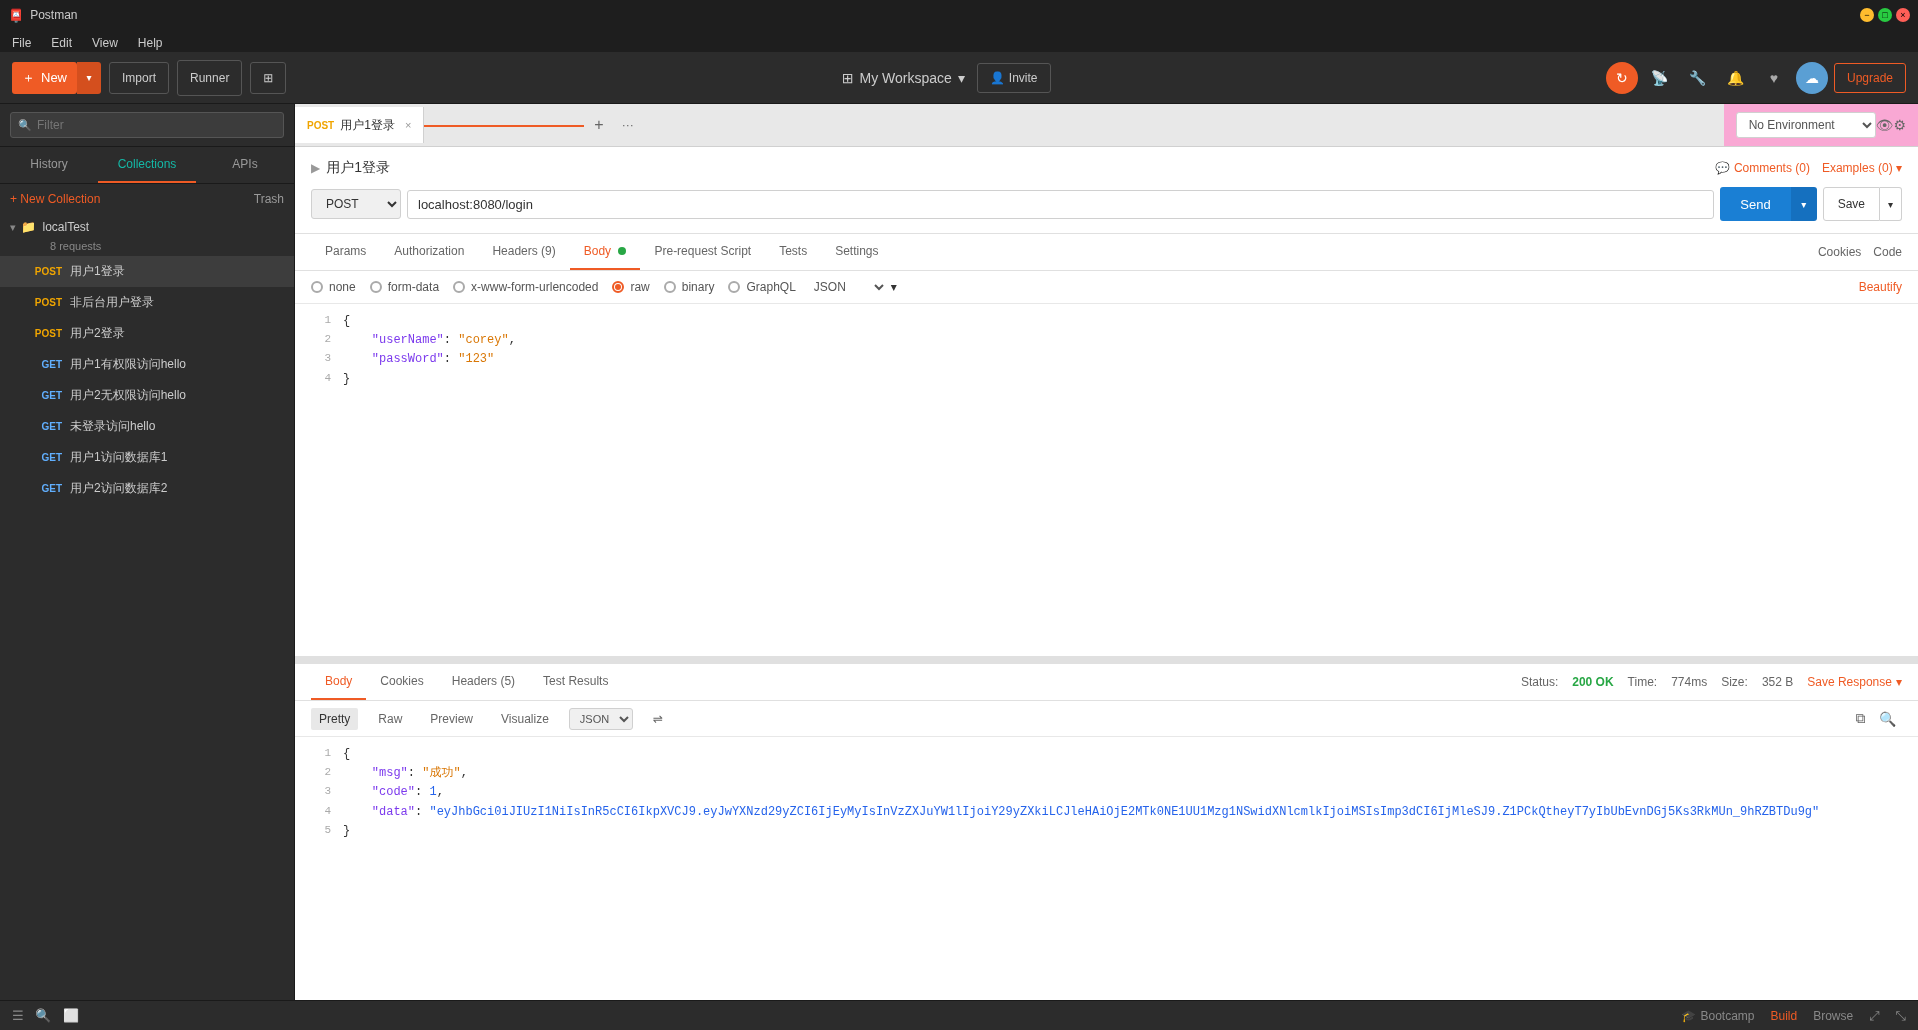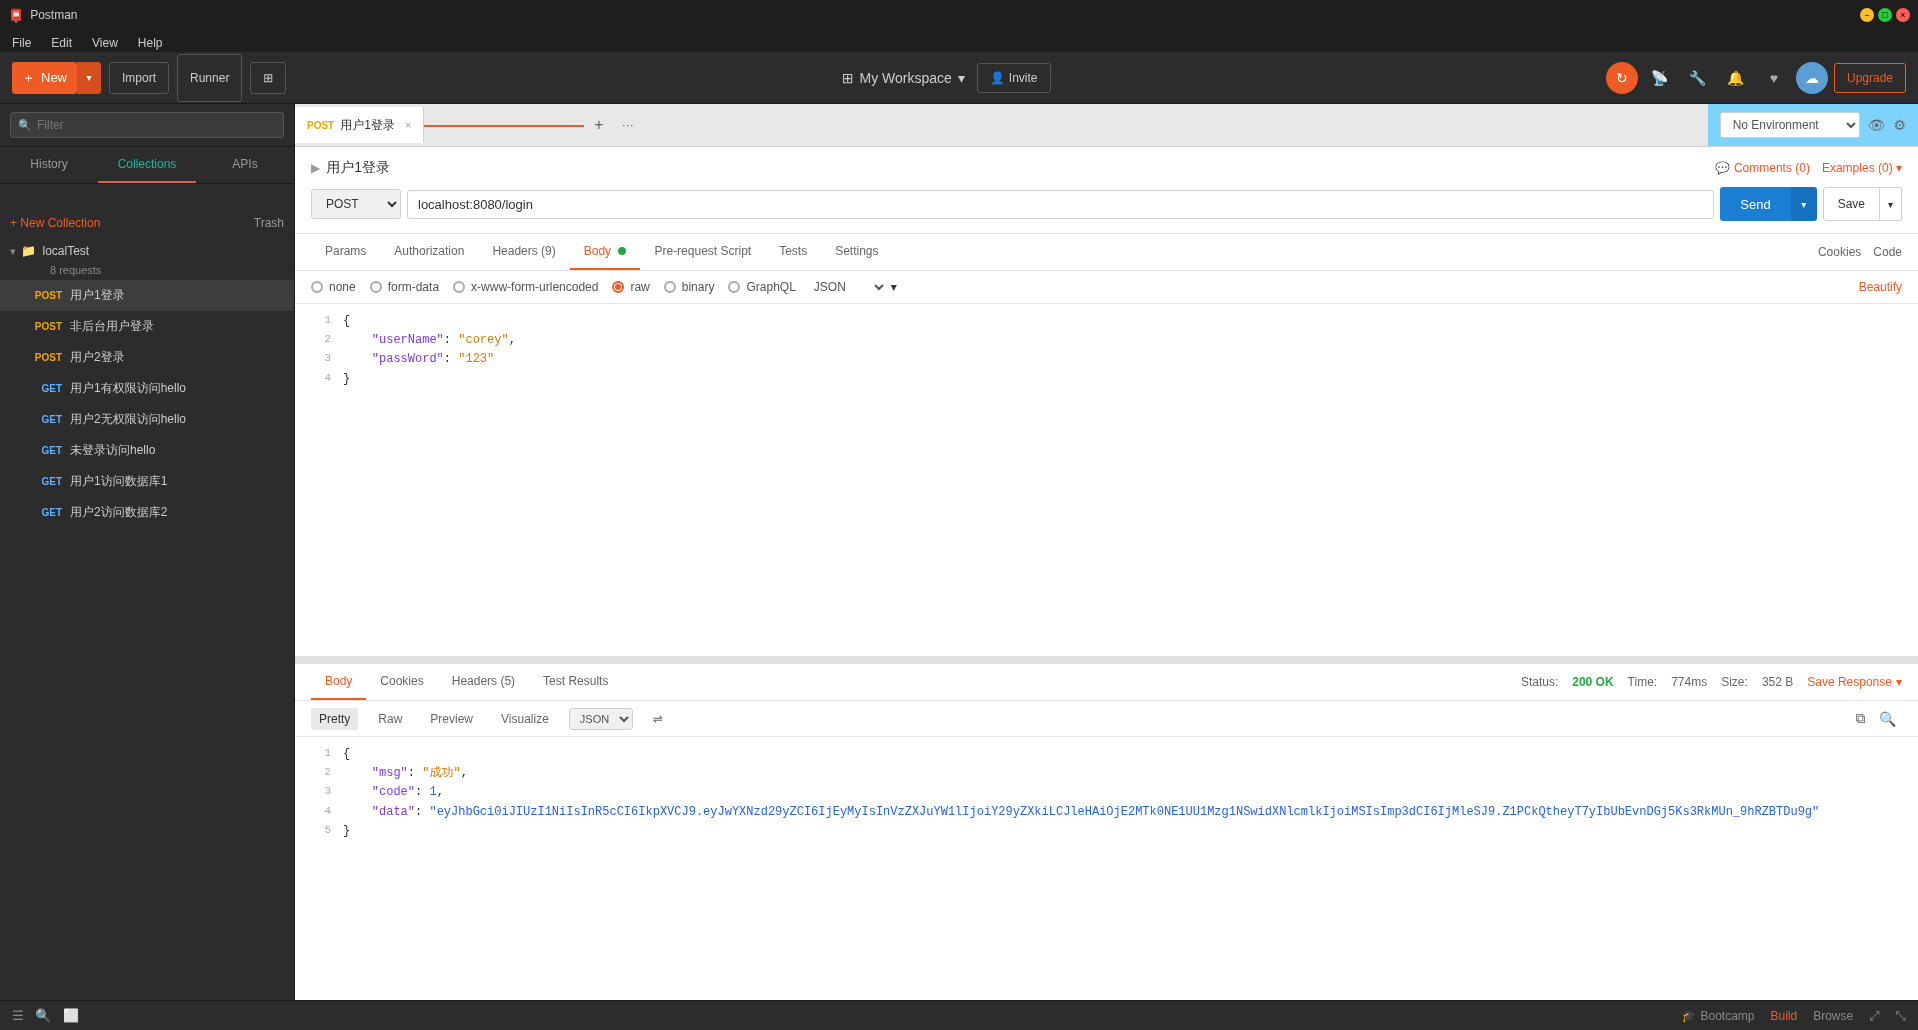--- a/index.html
+++ b/index.html
@@ -85,21 +85,21 @@
       height: 32px;
       padding: 0 12px;
       cursor: pointer;
       font-size: 12px;
     }
     .btn-runner {
       background: transparent;
       color: #ccc;
       border: 1px solid #555;
       border-radius: 3px;
-      height: 48px;
+      height: 36px;
       padding: 0 12px;
       cursor: pointer;
       font-size: 12px;
     }
     .btn-workspace-icon {
       background: transparent;
       color: #ccc;
       border: 1px solid #555;
       border-radius: 3px;
       height: 32px;
@@ -234,21 +234,20 @@
     }
     .sidebar-tab.active {
       color: #14b8a6;
       border-bottom: 2px solid #ef5b25;
     }
     .sidebar-actions {
       display: flex;
       justify-content: space-between;
       align-items: flex-start;
       padding: 8px 10px;
-      margin-top: 24px;
     }
     .new-collection-btn {
       background: transparent;
       border: none;
       color: #ef5b25;
       cursor: pointer;
       font-size: 12px;
       display: flex; align-items: center; gap: 4px;
     }
     .trash-btn {
@@ -731,21 +730,21 @@
       <div class="tabs-bar" style="flex:1; border-bottom:none;">
         <div class="request-tab">
           <span class="method-label">POST</span>
           <span>用户1登录</span>
           <span class="tab-close">×</span>
         </div>
         <div style="height:2px; background:#ef5b25; margin-top:0; width:160px; margin-left:0; position:relative; top:1px;"></div>
         <span class="tab-add">+</span>
         <span class="tab-more">···</span>
       </div>
-      <div style="display:flex; align-items:center; padding:8px 12px; gap:8px; background:#7dd3fc;">
+      <div style="display:flex; align-items:center; padding:8px 12px; background:#f9a8d4;">
         <select style="background:#fff; border:1px solid #d0d0d0; border-radius:3px; padding:4px 8px; font-size:12px; color:#555; cursor:pointer; min-width:140px;">
           <option>No Environment</option>
         </select>
         <button style="background:transparent;border:none;color:#666;cursor:pointer;font-size:14px;">👁</button>
         <button style="background:transparent;border:none;color:#666;cursor:pointer;font-size:14px;">⚙</button>
       </div>
     </div>
 
     <div class="request-section">
       <div class="request-title-bar">

